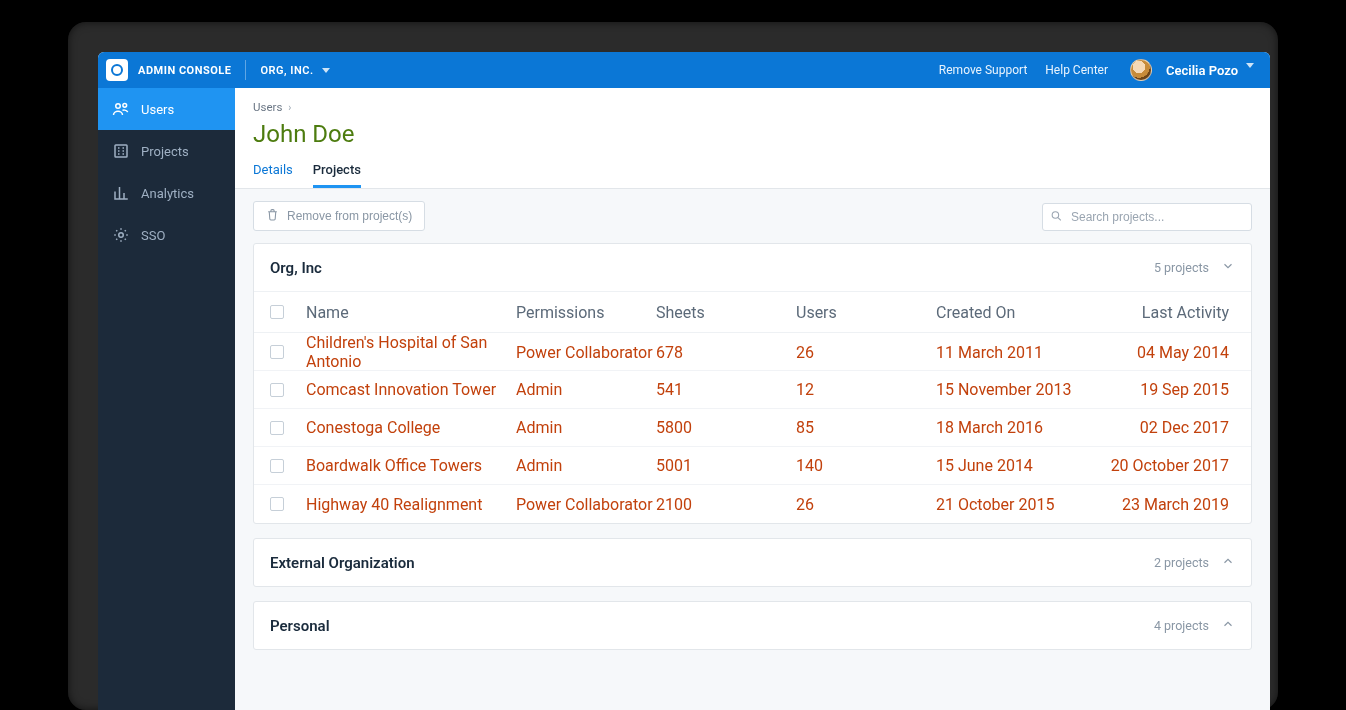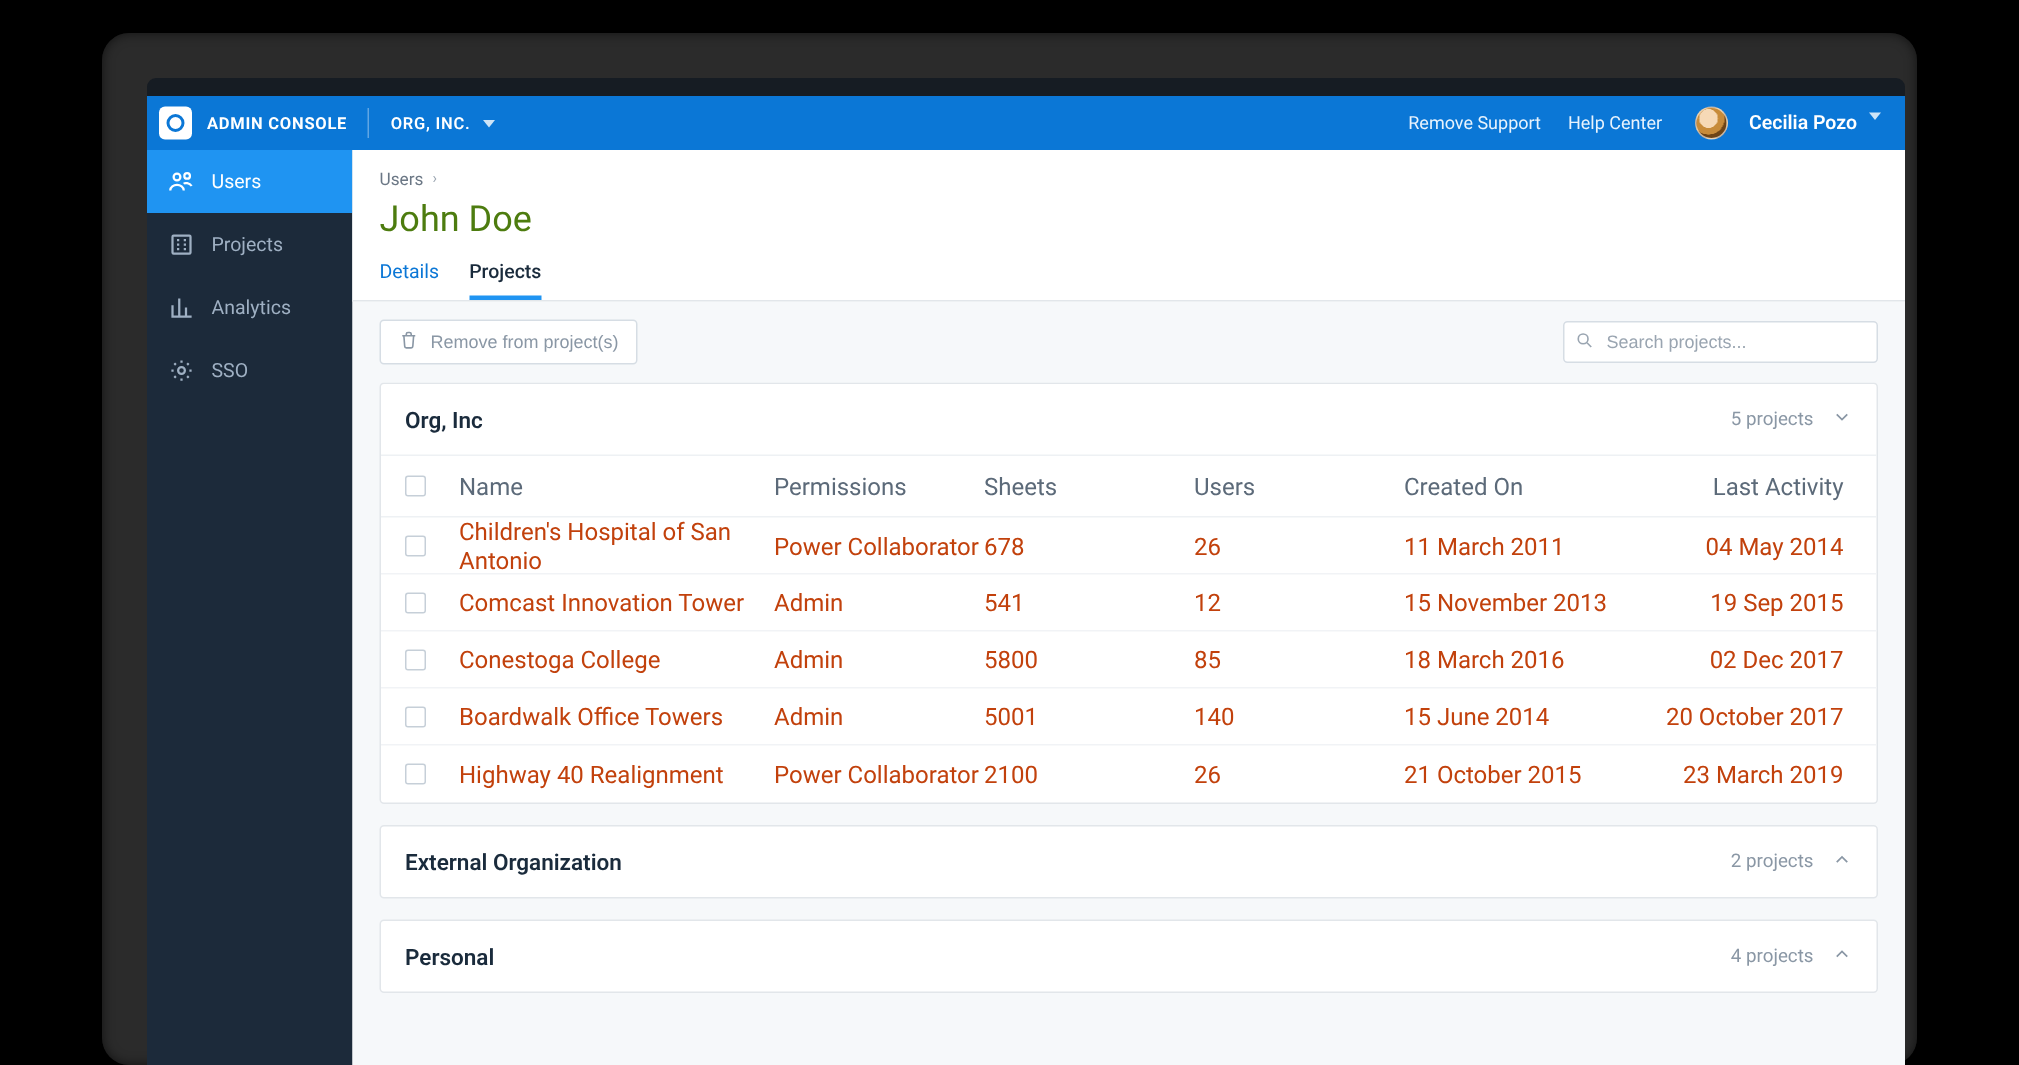--- a/index.html
+++ b/index.html
@@ -20,21 +20,20 @@
     background: #161c23;
     border-radius: 6px 6px 0 0;
     overflow: hidden;
   }
   .app {
     position: absolute;
     inset: 0;
     background: #fff;
     display: flex;
     flex-direction: column;
-    margin-top: 12px;
   }
 
   
   .topbar {
     height: 36px;
     background: #0b77d6;
     color: #fff;
     display: flex;
     align-items: center;
     padding: 0 16px 0 8px;
@@ -97,21 +96,21 @@
   .content-top { background: #fff; border-bottom: 1px solid #e2e6ea; padding: 12px 18px 0 18px; }
   .crumbs { display: flex; align-items: center; gap: 6px; font-size: 11.5px; color: #6b7785; }
   .crumbs .chev { font-size: 10px; color: #9aa5b1; }
   .page-title { font-size: 24px; color: #4d7c0f; margin-top: 6px; font-weight: 400; }
   .tabs { display: flex; gap: 20px; margin-top: 14px; }
   .tab { font-size: 13px; padding-bottom: 8px; color: #0b77d6; cursor: pointer; }
   .tab.active { color: #1a2b3c; border-bottom: 3px solid #1f94f2; font-weight: 500; }
 
   
   .toolbar {
-    display: flex; align-items: center;
+    display: flex; align-items: flex-end;
     padding: 12px 18px;
     gap: 28px;
   }
   .btn-outline {
     border: 1px solid #d6dde4;
     background: #fff;
     color: #8a97a5;
     font-size: 12px;
     border-radius: 3px;
     padding: 6px 12px;

